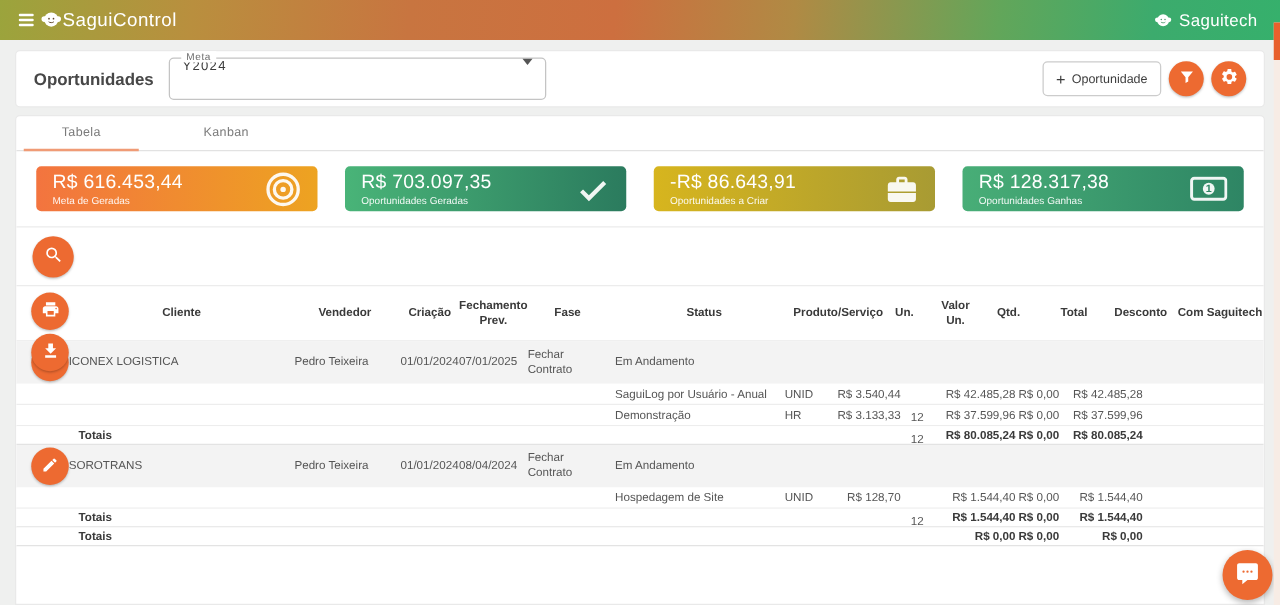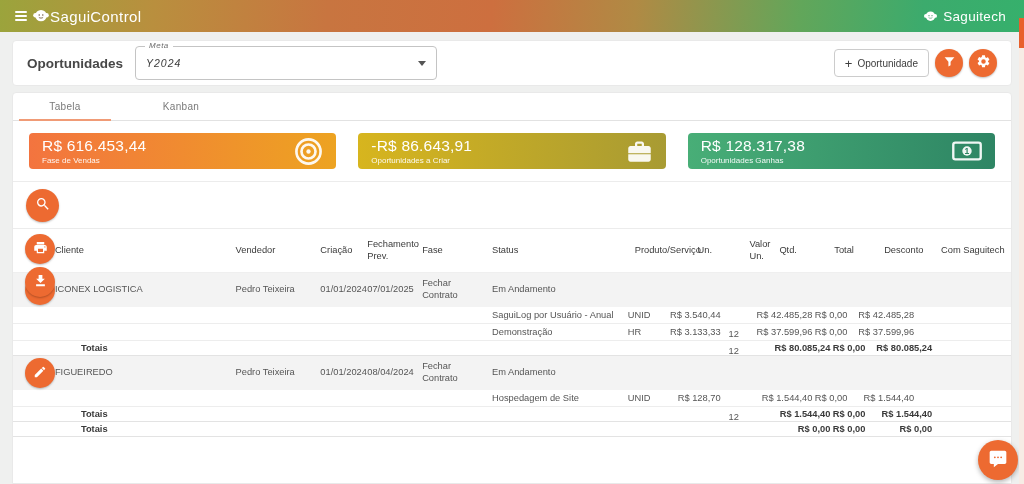--- a/index.html
+++ b/index.html
@@ -13,21 +13,21 @@
   .hamburger span{width:12px;height:1.8px;background:#fff;border-radius:1px;}
   .logo svg,.brand-logo svg{display:block;}
   .app-name{color:#fff;font-size:15px;font-weight:500;letter-spacing:.4px;}
   .spacer{flex:1;}
   .brand{display:flex;align-items:center;gap:5px;color:#fff;font-size:13.5px;letter-spacing:.3px;padding-right:6px;}
 
   
   .page{margin:8px 12px 0;}
   .toolbar-card{background:#fff;border:1px solid #e9e9e9;border-radius:4px;height:46px;display:flex;align-items:center;padding:0 14px;gap:12px;}
   .page-title{font-size:13.5px;font-weight:700;color:#474747;}
-  .meta-select{position:relative;width:302px;height:34px;border:1px solid #c4c4c4;border-radius:4px;display:flex;align-items:center;padding:0 10px;cursor:pointer;background:#fff;font-style:italic;}
+  .meta-select{position:relative;width:302px;height:34px;border:1px solid #c4c4c4;border-radius:4px;display:flex;align-items:flex-start;padding:0 10px;cursor:pointer;background:#fff;}
   .meta-label{position:absolute;top:-6px;left:9px;background:#fff;padding:0 4px;font-size:8px;color:#6b6b6b;letter-spacing:.5px;}
   .meta-value{font-size:10.5px;color:#3c3c3c;letter-spacing:1px;}
   .caret{margin-left:auto;width:0;height:0;border-left:4px solid transparent;border-right:4px solid transparent;border-top:5px solid #555;}
   .toolbar-actions{margin-left:auto;display:flex;align-items:center;gap:6px;}
   .btn-outline{display:flex;align-items:center;gap:5px;background:#fff;border:1px solid #ccc;border-radius:4px;height:28px;padding:0 10px;font-size:10px;color:#3d3d3d;font-family:inherit;cursor:pointer;white-space:nowrap;}
   .plus{font-size:13px;line-height:1;color:#3d3d3d;}
   .btn-circle{width:28px;height:28px;border-radius:50%;background:#ED6A31;border:none;display:flex;align-items:center;justify-content:center;cursor:pointer;box-shadow:0 1px 2px rgba(0,0,0,.25);flex:none;}
 
   
   .content-card{margin-top:6px;background:#fff;border:1px solid #e9e9e9;border-radius:4px 4px 0 0;height:392px;overflow:hidden;}
@@ -40,21 +40,21 @@
   .kpi-value{font-size:15.5px;font-weight:500;letter-spacing:.2px;line-height:1.15;}
   .kpi-label{font-size:8px;opacity:.92;margin-top:1px;}
   .kpi-icon{opacity:.93;display:flex;}
 
   .search-row{height:48px;border-top:1px solid #ececec;border-bottom:1px solid #ececec;display:flex;align-items:center;padding:0 13px;}
   .search-btn{width:33px;height:33px;}
 
   
   .table{font-size:9.3px;color:#555;}
   .trow{display:flex;align-items:center;width:100%;}
-  .thead{height:44px;font-weight:400;color:#3a3a3a;position:relative;border-bottom:1px solid #efefef;line-height:1.25;}
+  .thead{height:44px;font-weight:700;color:#3a3a3a;position:relative;border-bottom:1px solid #efefef;line-height:1.25;text-align:center;}
   .c-action{width:4.2%;position:relative;height:100%;flex:none;}
   .action-stack{position:absolute;top:5px;left:12px;display:flex;flex-direction:column;gap:3px;z-index:5;}
   .btn-sm{width:30px;height:30px;}
   .c-cliente{width:18.1%;}.c-vendedor{width:8.5%;padding-right:4px;}.c-criacao{width:4.7%;white-space:nowrap;}
   .c-fech{width:5.5%;white-space:nowrap;}.c-fase{width:7%;padding-right:6px;}.c-status{width:14.3%;}
   .c-produto{width:6.3%;white-space:nowrap;}.c-un{width:5.2%;}.c-valorun{width:3%;}.c-qtd{width:5.5%;}
   .c-total{width:5%;}.c-desc{width:5.7%;}.c-comdesc{width:7%;}
   .thead .c-fech,.thead .c-criacao{white-space:normal;}
   .client{height:34px;background:#f3f3f3;line-height:1.25;}
   .client .c-status{flex:1;}
@@ -66,21 +66,21 @@
   .p-un{width:6%;padding-left:12px;flex:none;}
   .num{text-align:right;white-space:nowrap;}
   .p-valorun{width:7%;margin-left:-2.5%;flex:none;}
   .p-qtd{width:2.8%;padding-left:8px;flex:none;margin-top:37px;}
   .p-total{width:8%;margin-left:-1.6%;flex:none;}
   .p-desc{width:6%;margin-left:-2.5%;flex:none;}
   .p-comdesc{width:8%;margin-left:-1.3%;flex:none;}
   .p-tail{flex:1;}
   .totais{height:15px;font-weight:700;color:#3a3a3a;background:#fff;border-bottom:1px solid #e3e3e3;white-space:nowrap;}
   .t-indent{width:5%;flex:none;}
-  .t-label{width:41.8%;flex:none;margin-left:18px;}
+  .t-label{width:41.8%;flex:none;}
   .t-mid{width:26.9%;flex:none;}
   .t-total{width:8%;margin-left:-1.6%;flex:none;}
   .t-desc{width:6%;margin-left:-2.5%;flex:none;}
   .t-comdesc{width:8%;margin-left:-1.3%;flex:none;}
   .t-tail{flex:1;}
 
   
   .fab{position:absolute;right:6px;bottom:4px;width:40px;height:40px;border-radius:50%;background:#ED6A31;border:none;display:flex;align-items:center;justify-content:center;cursor:pointer;box-shadow:0 2px 5px rgba(0,0,0,.3);z-index:20;}
   .scrollbar{position:absolute;top:18px;right:0;bottom:0;width:5px;background:#f7ece5;z-index:30;}
   .scrollbar .thumb{position:absolute;top:0;right:0;width:5px;height:30px;background:#e8602c;}
@@ -152,27 +152,38 @@
 
     <nav class="tabs">
       <div class="tab active">Tabela</div>
       <div class="tab">Kanban</div>
     </nav>
 
     <div class="kpi-row">
       <div class="kpi" style="background: linear-gradient(90deg, rgb(243, 116, 63), rgb(237, 163, 33));">
         <div>
             <div class="kpi-value">R$ 616.453,44</div>
-             <div class="kpi-label">Fase de Vendas</div>
+             <div class="kpi-label">Meta de Geradas</div>
           </div>
         <span class="kpi-icon">
             <svg viewBox="0 0 24 24" width="29" height="29">
               <circle cx="12" cy="12" r="10" fill="none" stroke="#fff" stroke-width="2.2"></circle>
               <circle cx="12" cy="12" r="5.8" fill="none" stroke="#fff" stroke-width="2.2"></circle>
               <circle cx="12" cy="12" r="1.8" fill="#fff"></circle>
+            </svg>
+          </span>
+      </div>
+      <div class="kpi" style="background: linear-gradient(90deg, rgb(73, 180, 120), rgb(43, 123, 94));">
+        <div>
+            <div class="kpi-value">R$ 703.097,35</div>
+             <div class="kpi-label">Oportunidades Geradas</div>
+          </div>
+        <span class="kpi-icon">
+            <svg viewBox="0 0 24 24" width="27" height="27">
+              <path fill="#fff" d="M9 16.17 4.83 12l-2.12 2.12L9 20.41 21.29 8.12l-2.12-2.12z"></path>
             </svg>
           </span>
       </div>
       <div class="kpi" style="background: linear-gradient(90deg, rgb(215, 181, 30), rgb(168, 155, 51));">
         <div>
             <div class="kpi-value">-R$ 86.643,91</div>
              <div class="kpi-label">Oportunidades a Criar</div>
           </div>
         <span class="kpi-icon">
             <svg viewBox="0 0 24 24" width="27" height="27">
@@ -283,21 +294,21 @@
       </div>
 
       <div class="trow client">
         <div class="c-action">
           <button class="btn-circle btn-sm row-edit">
             <span><svg viewBox="0 0 24 24" width="14" height="14">
                   <path fill="#fff" d="M3 17.25V21h3.75L17.81 9.94l-3.75-3.75L3 17.25zM20.71 7.04c.39-.39.39-1.02 0-1.41l-2.34-2.34a.996.996 0 0 0-1.41 0l-1.83 1.83 3.75 3.75 1.83-1.83z"></path>
                 </svg></span>
           </button>
         </div>
-        <div class="c-cliente">FIGUEIREDO</div>
+        <div class="c-cliente">SOROTRANS</div>
         <div class="c-vendedor">Pedro Teixeira</div>
         <div class="c-criacao">01/01/2024</div>
         <div class="c-fech">08/04/2024</div>
         <div class="c-fase">Fechar Contrato</div>
         <div class="c-status">Em Andamento</div>
       </div>
       <div class="trow product">
         <div class="p-indent"></div>
         <div class="p-produto">Hospedagem de Site</div>
         <div class="p-un">UNID</div>

